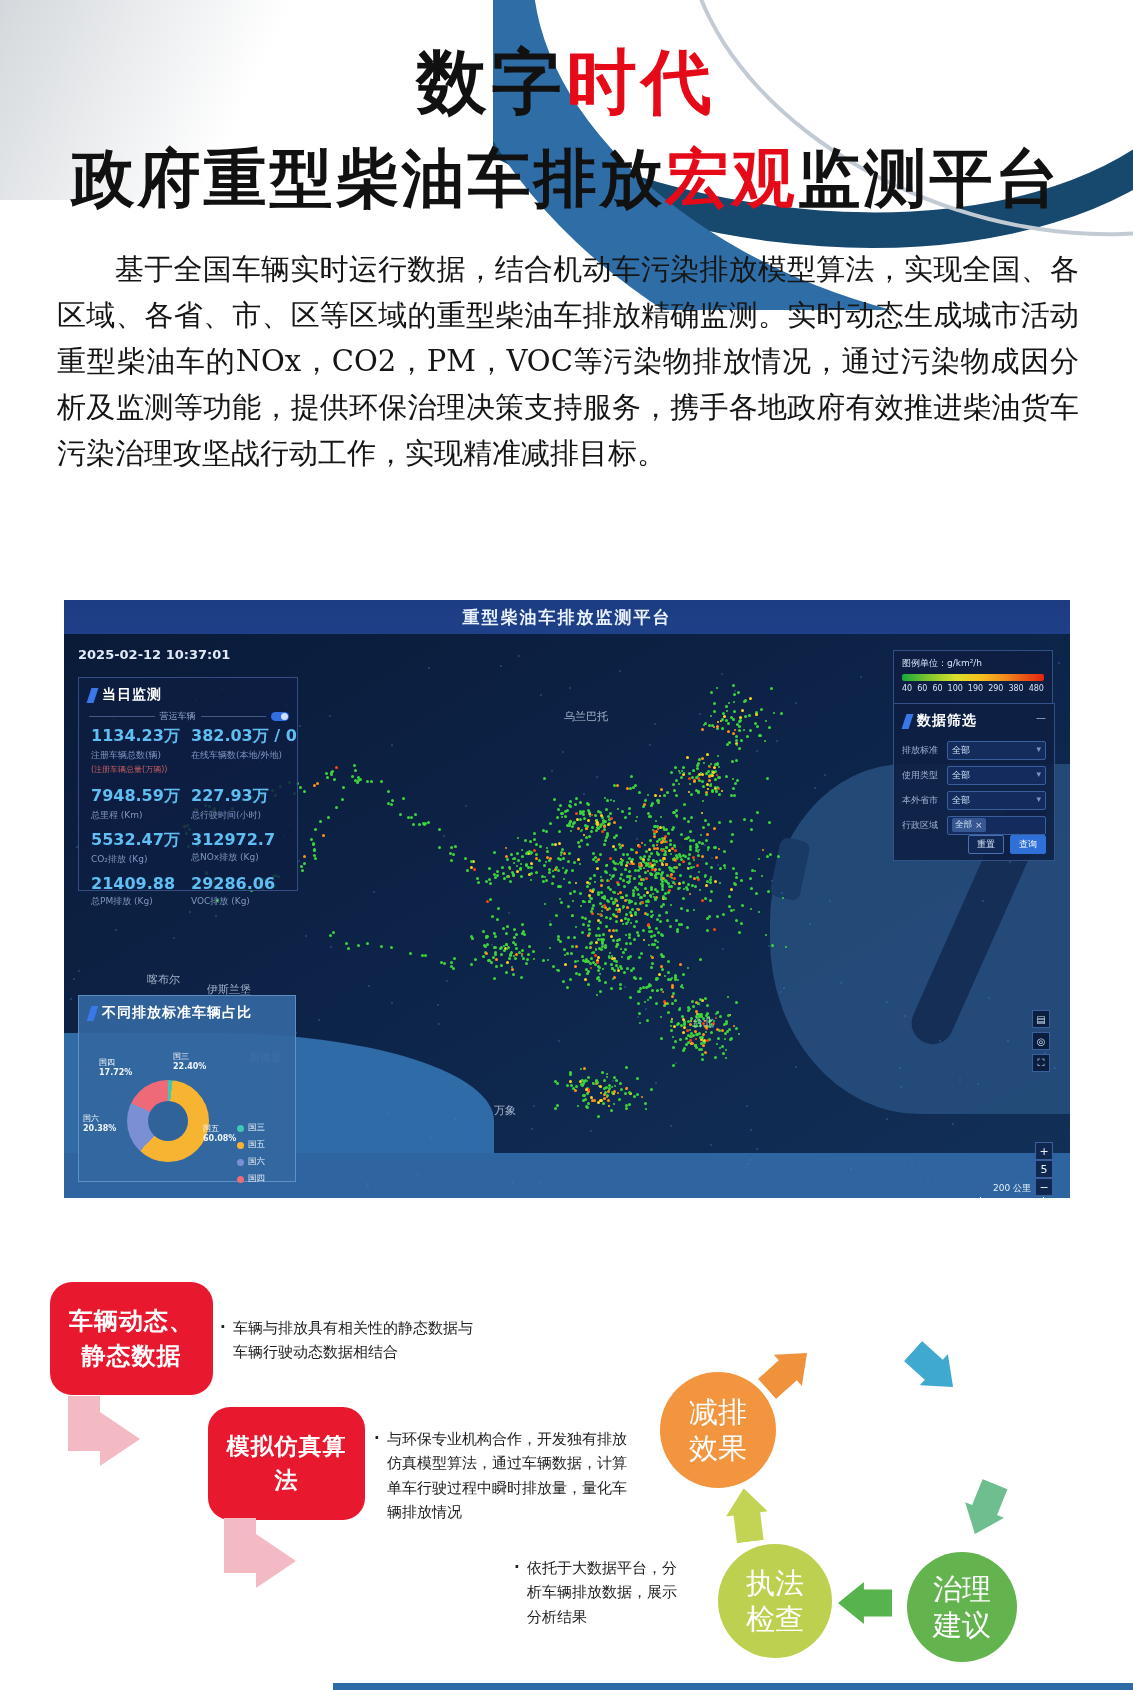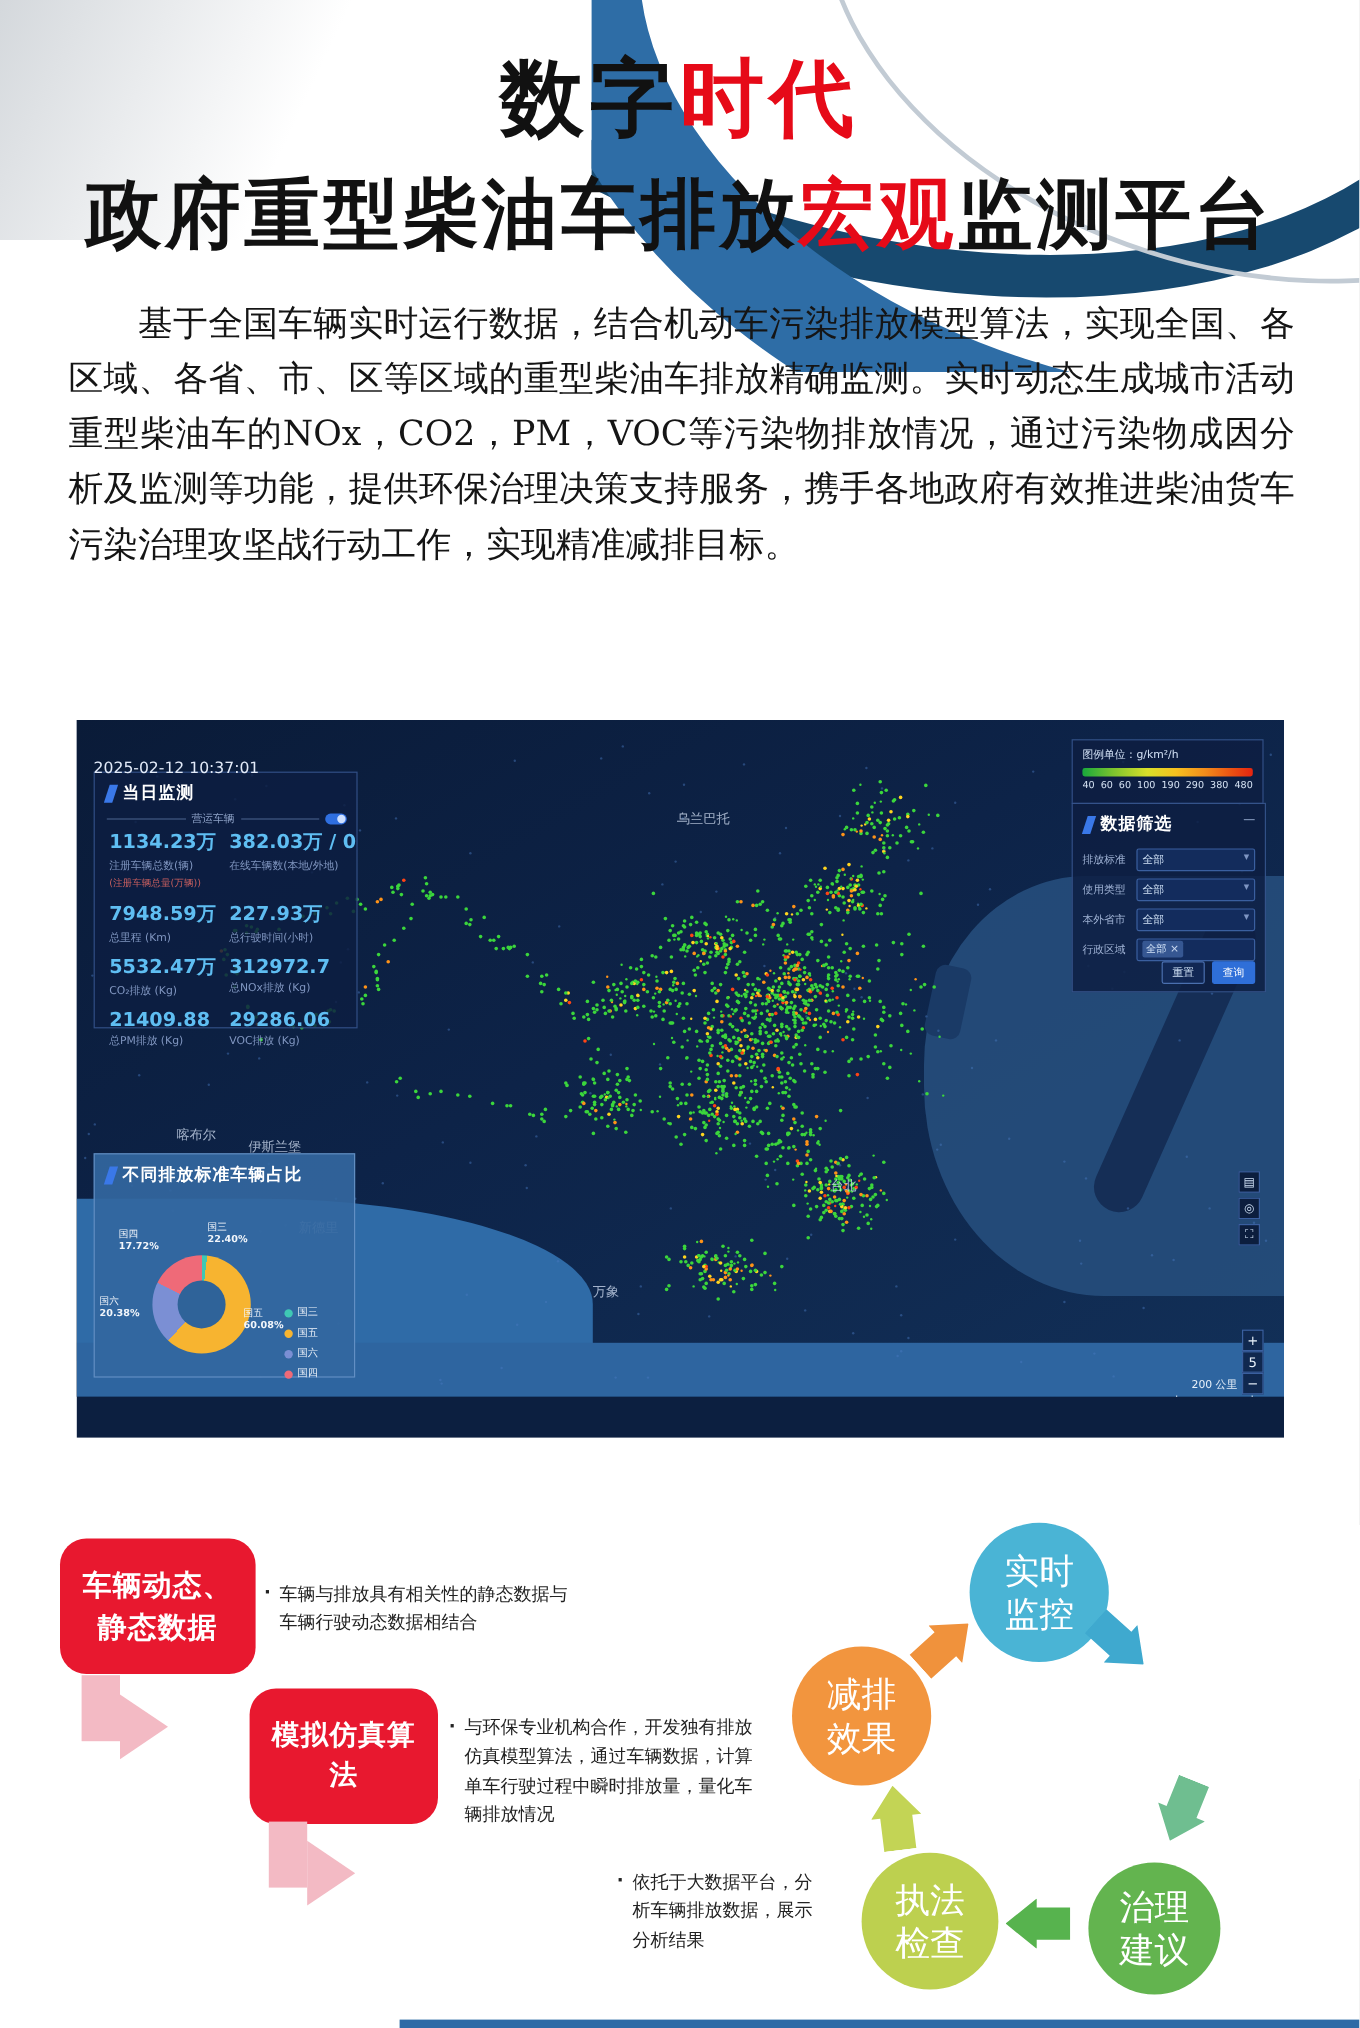--- a/index.html
+++ b/index.html
@@ -33,21 +33,21 @@
              border-radius:45% 0 0 50%;opacity:.85;}
   .japan{position:absolute;right:70px;top:150px;width:42px;height:270px;background:#152e56;
          border-radius:22px;transform:rotate(24deg);}
   .korea{position:absolute;right:265px;top:205px;width:30px;height:60px;background:#1a3a66;
          border-radius:8px;transform:rotate(12deg);}
   .sea-bottom{position:absolute;left:0;bottom:0;width:100%;height:45px;background:#2e65a0;}
   .sea-bl{position:absolute;left:0;bottom:30px;width:430px;height:135px;background:#2f6ba7;
           border-radius:0 65% 0 0;}
   .mdot{position:absolute;border-radius:50%;}
   .city-label{position:absolute;font-size:11px;color:rgba(205,218,238,.78);z-index:2;}
-  .timestamp{position:absolute;left:14px;top:33px;font-size:13px;font-weight:normal;color:#e2eaf8;z-index:4;}
+  .timestamp{position:absolute;left:14px;top:13px;font-size:13px;font-weight:bold;color:#e2eaf8;z-index:4;}
   
   .dpanel{position:absolute;background:rgba(13,30,66,.84);border:1px solid rgba(80,120,190,.55);z-index:3;}
   .p-head{display:flex;align-items:center;gap:6px;padding:8px 10px 4px 10px;}
   .p-accent{width:7px;height:15px;background:#3a78e8;transform:skewX(-18deg);}
   .p-title{color:#fff;font-size:14px;font-weight:bold;letter-spacing:1px;}
   .panel-today{left:14px;top:43px;width:218px;height:212px;}
   .sub-row{position:absolute;left:10px;right:8px;top:32px;display:flex;align-items:center;gap:5px;}
   .sub-line{flex:1;height:1px;background:rgba(120,150,200,.5);}
   .sub-label{font-size:9px;color:#8fa3c8;}
   .toggle{width:18px;height:9px;border-radius:5px;background:#2f6fe0;position:relative;}
@@ -150,20 +150,23 @@
     <div class="arc arc-blue"></div>
   </div>
   <div class="bottom-strip"></div>
 
   <div class="title1"><span>数字</span><span class="red">时代</span></div>
   <div class="title2"><span>政府重型柴油车排放</span><span class="red">宏观</span><span>监测平台</span></div>
 
   <div class="paragraph">基于全国车辆实时运行数据，结合机动车污染排放模型算法，实现全国、各区域、各省、市、区等区域的重型柴油车排放精确监测。实时动态生成城市活动重型柴油车的NOx，CO2，PM，VOC等污染物排放情况，通过污染物成因分析及监测等功能，提供环保治理决策支持服务，携手各地政府有效推进柴油货车污染治理攻坚战行动工作，实现精准减排目标。</div>
 
   <div class="dashboard">
+    <div class="dash-header">
+      <div class="dash-title">重型柴油车排放监测平台</div>
+    </div>
     <div class="map">
       <div class="sea-right"></div>
       <div class="japan"></div>
       <div class="korea"></div>
       <div class="sea-bl"></div>
       <div class="sea-bottom"></div>
       <div id="map-dots">
           <div class="mdot" style="left: 602.421px; top: 284.831px; width: 3px; height: 3px; background: rgb(59, 214, 60);"></div>
           <div class="mdot" style="left: 582.736px; top: 265.468px; width: 2px; height: 2px; background: rgb(59, 214, 60);"></div>
           <div class="mdot" style="left: 602.856px; top: 198.288px; width: 3px; height: 3px; background: rgb(59, 214, 60);"></div>
@@ -2145,23 +2148,20 @@
       <div class="la-head"></div>
     </div>
   <div class="flow-box fb2">模拟仿真算法</div>
   <div class="flow-desc fd2">与环保专业机构合作，开发独有排放仿真模型算法，通过车辆数据，计算单车行驶过程中瞬时排放量，量化车辆排放情况</div>
   <div class="l-arrow la2">
       <div class="la-bar"></div>
       <div class="la-head"></div>
     </div>
   <div class="flow-desc fd3">依托于大数据平台，分析车辆排放数据，展示分析结果</div>
 
-  <div class="cycle-node cn0" style="background: rgb(74, 180, 213);">
-      <span>实时监控</span>
-    </div>
   <div class="cycle-node cn2" style="background: rgb(99, 180, 79);">
       <span>治理建议</span>
     </div>
   <div class="cycle-node cn3" style="background: rgb(189, 208, 79);">
       <span>执法检查</span>
     </div>
   <div class="cycle-node cn4" style="background: rgb(242, 149, 62);">
       <span>减排效果</span>
     </div>
   <div class="c-arrow ca1"></div>

